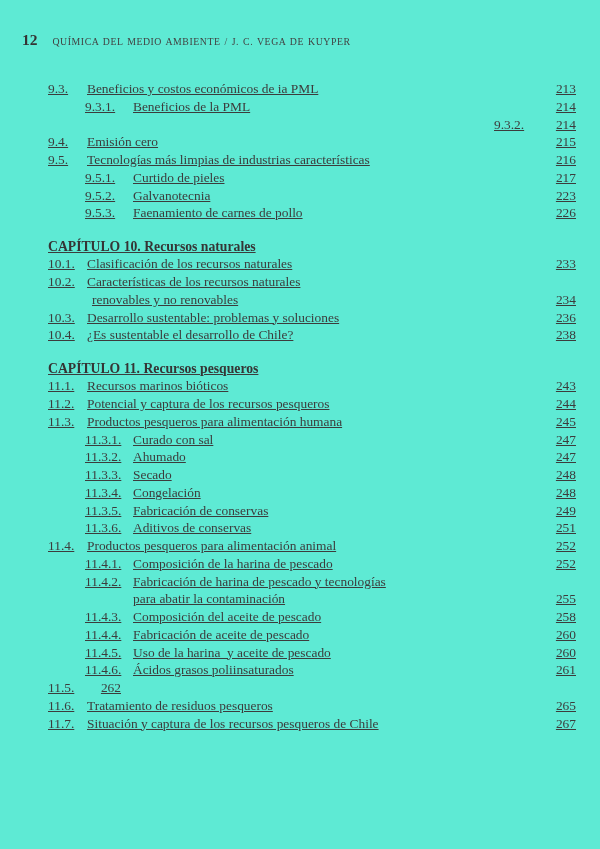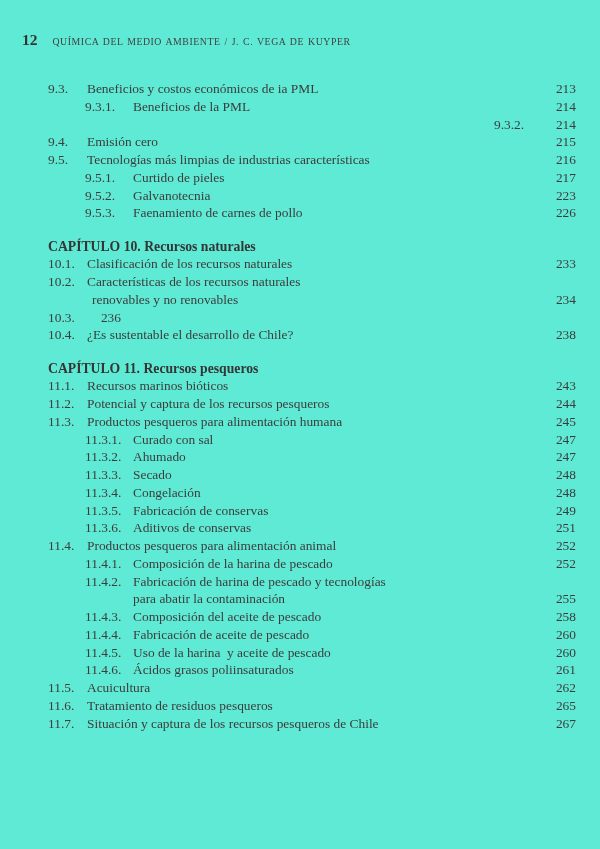--- a/index.html
+++ b/index.html
@@ -35,20 +35,21 @@
     letter-spacing: 0.55px;
     word-spacing: 1px;
     color: #424242;
   }
   
   .toc {
     position: absolute;
     left: 48px;
     top: 80px;
     width: 528px;
+    text-decoration: underline;
   }
   .row {
     display: flex;
     font-size: 13.4px;
     line-height: 17.75px;
     color: #3c3c3c;
   }
   .row .num   { flex: none; width: 39px; white-space: pre; }
   .row .title { flex: 1 1 auto; white-space: pre-wrap; }
   .row .pgn   { flex: none; min-width: 34px; text-align: right; }
@@ -123,20 +124,21 @@
         <span class="num">10.2.</span>
         <span class="title">Características de los recursos naturales</span>
         <span class="pgn"></span>
       </div>
       <div class="row cont1">
         <span class="title">renovables y no renovables</span>
         <span class="pgn">234</span>
       </div>
       <div class="row s1">
         <span class="num">10.3.</span>
+        <span class="title">Desarrollo sustentable: problemas y soluciones</span>
         <span class="pgn">236</span>
       </div>
       <div class="row s1">
         <span class="num">10.4.</span>
         <span class="title">¿Es sustentable el desarrollo de Chile?</span>
         <span class="pgn">238</span>
       </div>
       <div class="row chapter">
         <span class="title">CAPÍTULO 11. Recursos pesqueros</span>
       </div>
@@ -219,21 +221,20 @@
         <span class="title">Uso de la harina  y aceite de pescado</span>
         <span class="pgn">260</span>
       </div>
       <div class="row s2">
         <span class="num">11.4.6.</span>
         <span class="title">Ácidos grasos poliinsaturados</span>
         <span class="pgn">261</span>
       </div>
       <div class="row s1">
         <span class="num">11.5.</span>
-        <span class="title">Acuicultura</span>
         <span class="pgn">262</span>
       </div>
       <div class="row s1">
         <span class="num">11.6.</span>
         <span class="title">Tratamiento de residuos pesqueros</span>
         <span class="pgn">265</span>
       </div>
       <div class="row s1">
         <span class="num">11.7.</span>
         <span class="title">Situación y captura de los recursos pesqueros de Chile</span>

